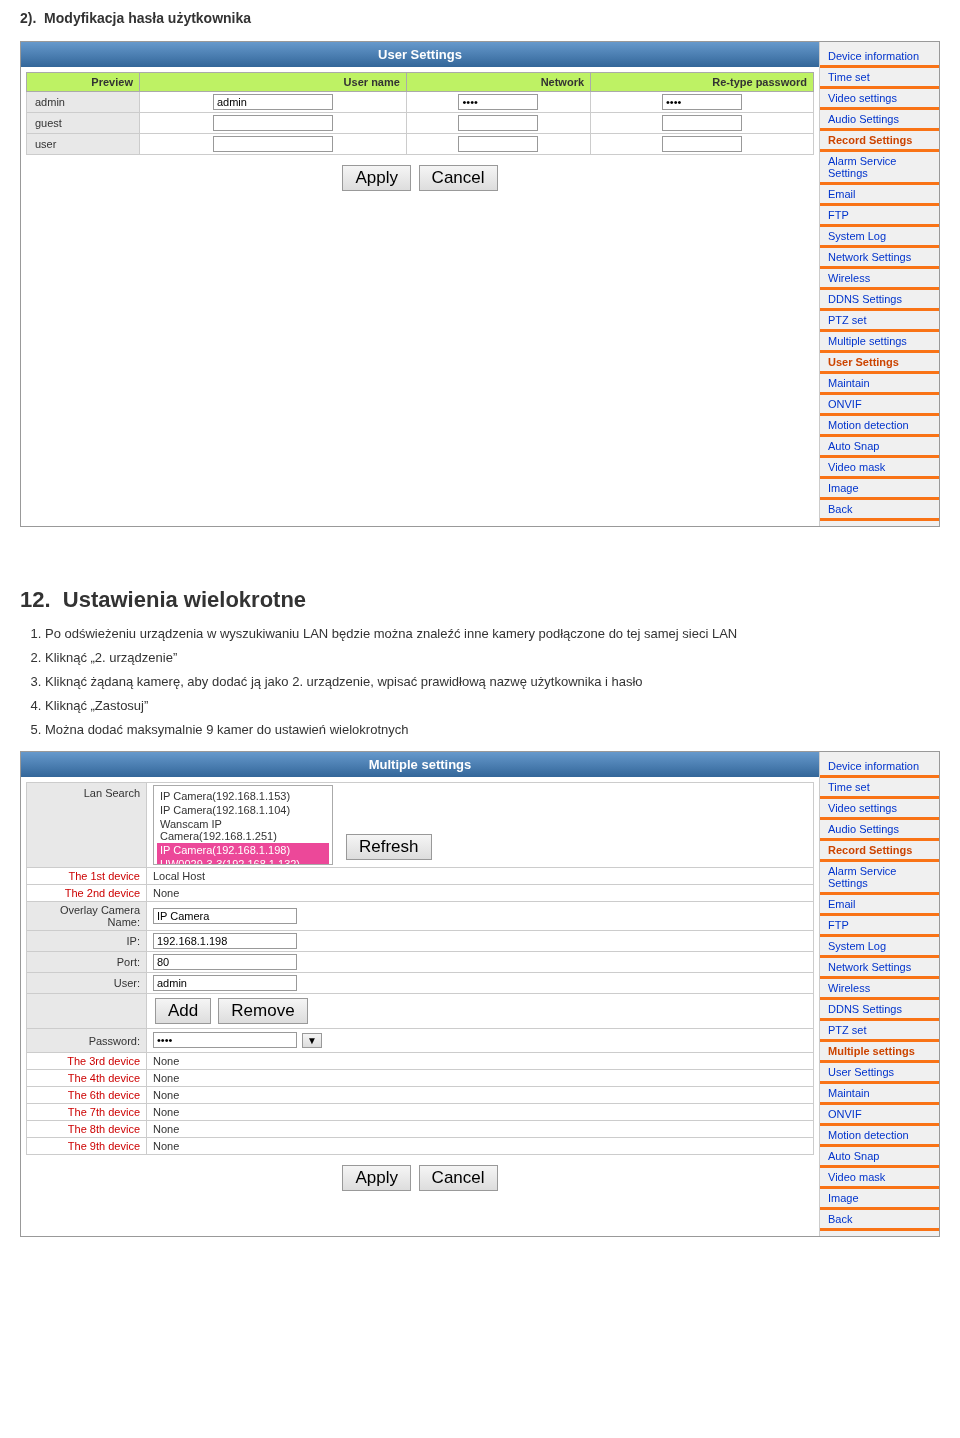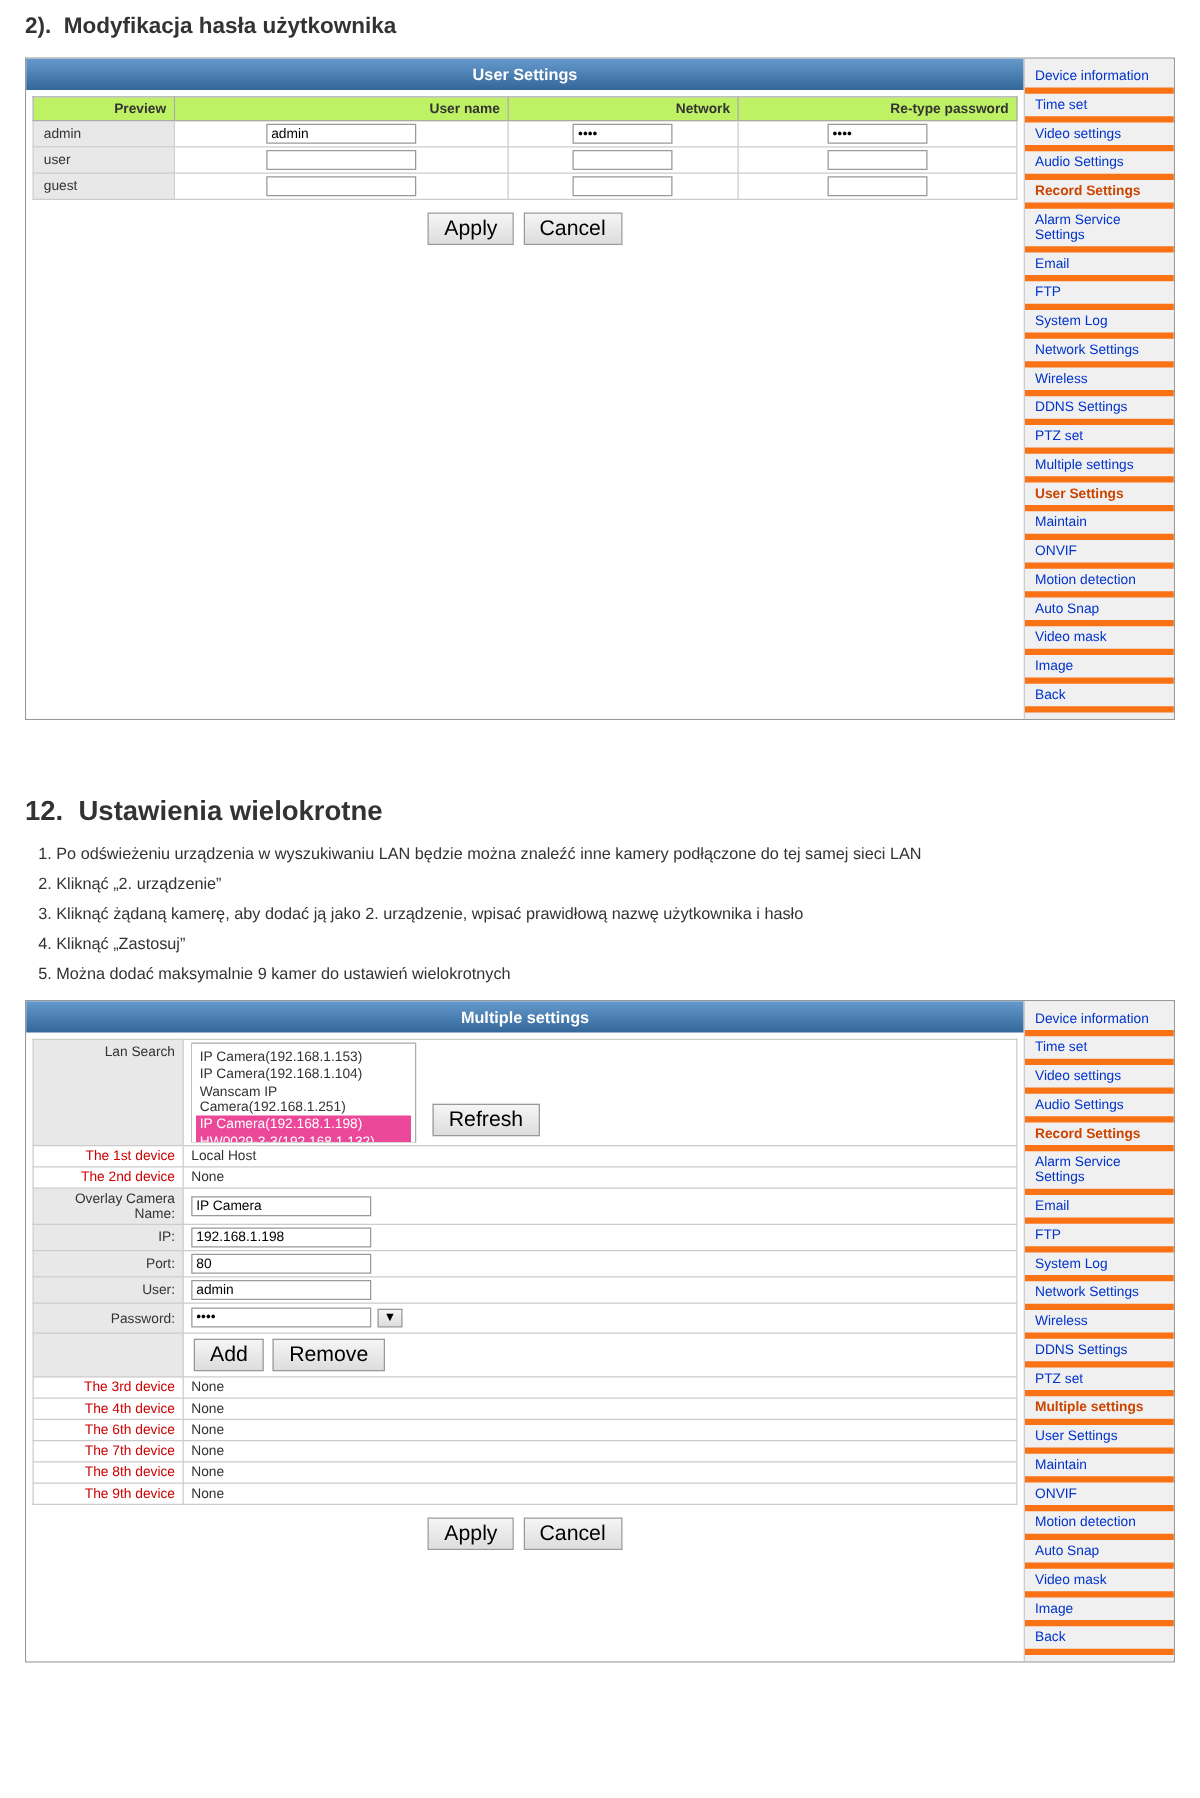--- a/index.html
+++ b/index.html
@@ -1,33 +1,33 @@
 <!DOCTYPE html>
 <html><head>
   <meta charset="utf-8">
   <style>
     * { margin: 0; padding: 0; box-sizing: border-box; }
     body { font-family: Arial, sans-serif; font-size: 13px; background: #fff; color: #333; width: 960px; }
 
     
     .section-heading { font-size: 22px; font-weight: bold; margin: 20px 0 10px 20px; }
-    .top-heading { font-size: 18px; font-weight: bold; margin: 10px 0 15px 20px; }
+    .top-heading { font-size: 14px; font-weight: bold; margin: 10px 0 15px 20px; }
 
     
     .panel-container { display: flex; margin: 10px 20px; border: 1px solid #999; }
 
     
     .main-content { flex: 1; background: #fff; }
 
     
     .title-bar { background: linear-gradient(to bottom, #6699cc, #336699); color: white; text-align: center; padding: 5px; font-size: 13px; font-weight: bold; }
 
     
     .sidebar { width: 120px; background: #f0f0f0; border-left: 1px solid #ccc; padding: 5px 0; }
-    .sidebar-item { padding: 3px 8px; font-size: 11px; color: #333; cursor: pointer; border-bottom: 5px solid #f97316; }
+    .sidebar-item { padding: 3px 8px; font-size: 11px; color: #333; cursor: pointer; border-bottom: 3px solid #f97316; }
     .sidebar-item.blue { color: #0033cc; }
     .sidebar-item.orange { color: #cc4400; font-weight: bold; }
 
     
     .table-area { padding: 5px; }
     table.settings-table { width: 100%; border-collapse: collapse; font-size: 11px; }
     table.settings-table th { background: #bef264; border: 1px solid #aaa; padding: 3px 6px; text-align: right; font-weight: bold; }
     table.settings-table td { border: 1px solid #ccc; padding: 2px 4px; text-align: center; }
     table.settings-table td.label { background: #e8e8e8; text-align: left; padding-left: 8px; }
 
@@ -79,27 +79,27 @@
           </tr>
         </thead>
         <tbody>
           <tr>
             <td class="label">admin</td>
             <td><input class="text-field" type="text" value="admin" style=""></td>
             <td><input class="password-field" type="password" value="1234" style=""></td>
             <td><input class="password-field" type="password" value="1234" style=""></td>
           </tr>
           <tr>
+            <td class="label">guest</td>
+            <td><input class="text-field" type="text" style=""></td>
+            <td><input class="password-field" type="password" style=""></td>
+            <td><input class="password-field" type="password" style=""></td>
+          </tr>
+          <tr>
             <td class="label">user</td>
-            <td><input class="text-field" type="text" style=""></td>
-            <td><input class="password-field" type="password" style=""></td>
-            <td><input class="password-field" type="password" style=""></td>
-          </tr>
-          <tr>
-            <td class="label">guest</td>
             <td><input class="text-field" type="text" style=""></td>
             <td><input class="password-field" type="password" style=""></td>
             <td><input class="password-field" type="password" style=""></td>
           </tr>
         </tbody>
       </table>
       <div class="button-row">
         <button class="btn">Apply</button>
         <button class="btn">Cancel</button>
       </div>
@@ -202,32 +202,32 @@
           </tr>
 
           <tr>
             <td class="label-cell">User:</td>
             <td class="value-cell">
               <input class="small-field" type="text" value="admin" style="">
             </td>
           </tr>
 
           <tr>
+            <td class="label-cell"></td>
+            <td class="value-cell">
+              <button class="btn">Add</button>
+              <button class="btn">Remove</button>
+            </td>
+          </tr>
+
+          <tr>
             <td class="label-cell">Password:</td>
             <td class="value-cell">
               <input class="small-field" type="password" value="1234" style="">
               <button class="btn" style="font-size:10px; padding:1px 4px;">▼</button>
-            </td>
-          </tr>
-
-          <tr>
-            <td class="label-cell"></td>
-            <td class="value-cell">
-              <button class="btn">Add</button>
-              <button class="btn">Remove</button>
             </td>
           </tr>
 
           <tr>
             <td class="label-cell blue-label" style="color:#cc0000;">The 3rd device</td>
             <td class="value-cell">None</td>
           </tr>
           <tr>
             <td class="label-cell blue-label" style="color:#cc0000;">The 4th device</td>
             <td class="value-cell">None</td>

